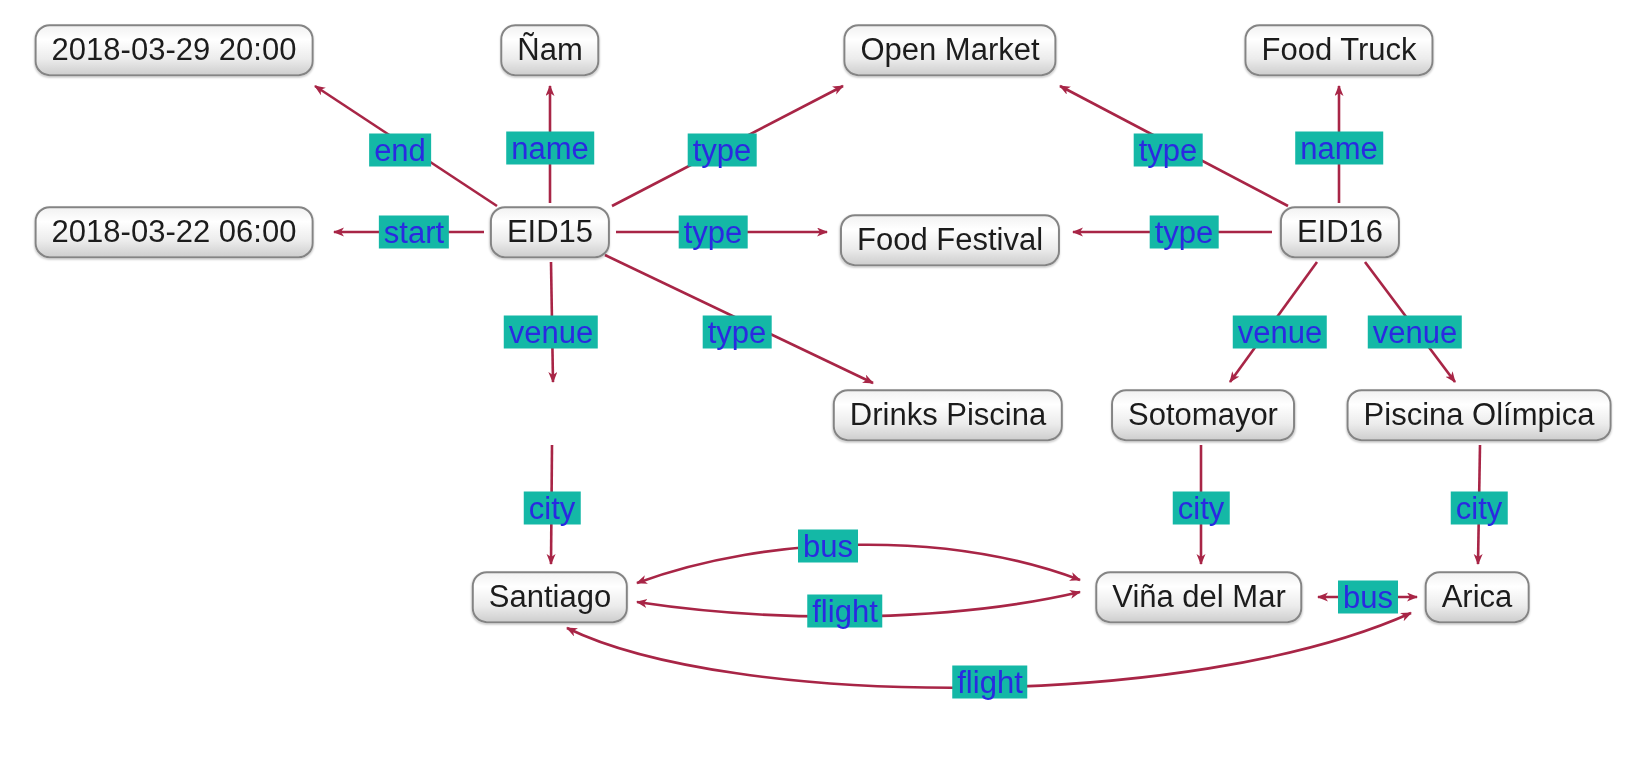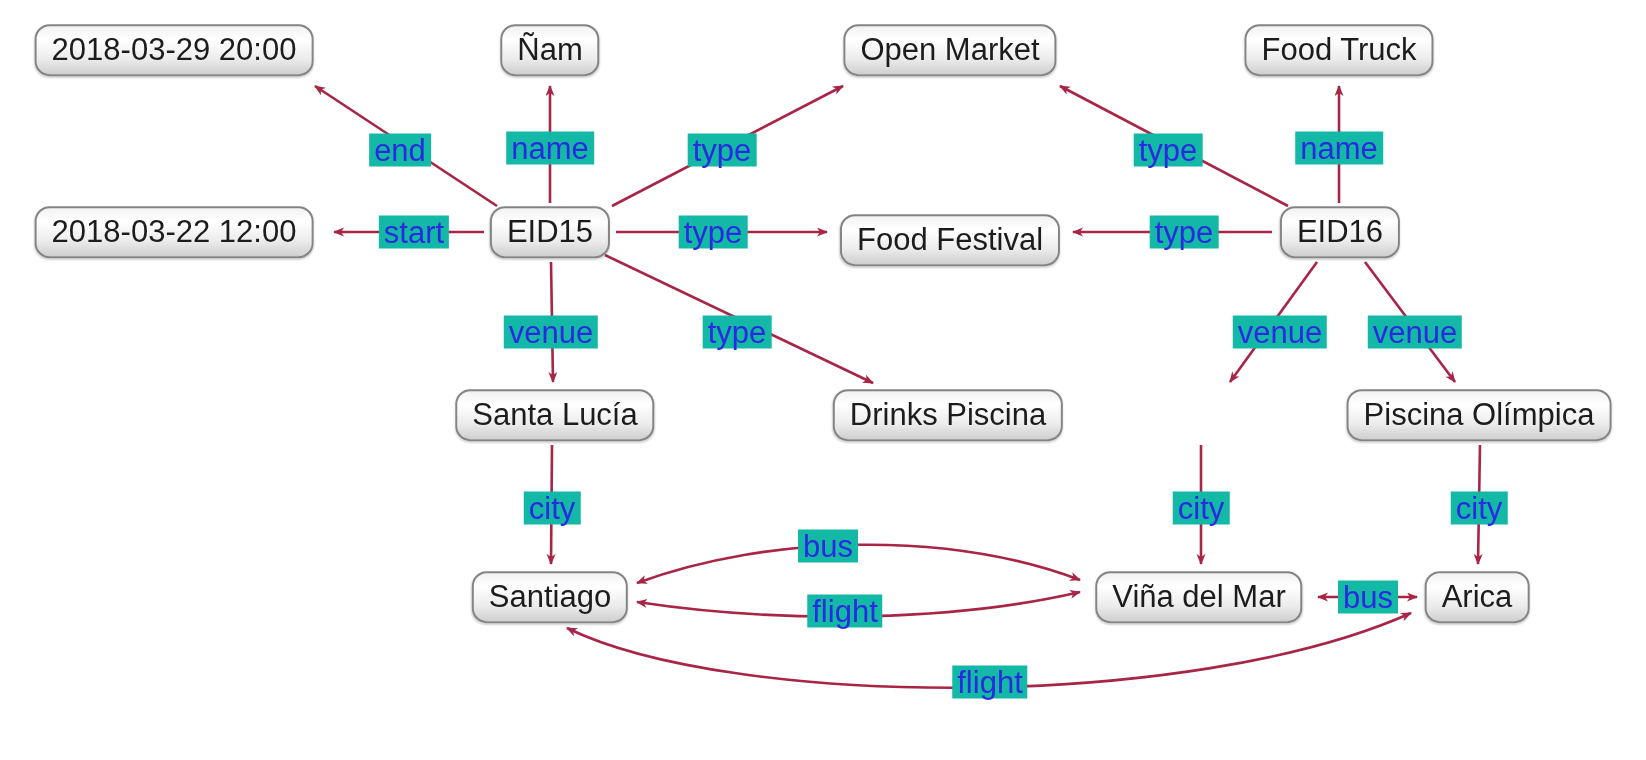--- a/index.html
+++ b/index.html
@@ -49,26 +49,26 @@
     <path class="edge" d="M 637 583 C 770 534, 950 531, 1080 580" marker-start="url(#ah)" marker-end="url(#ah)"></path>
     <path class="edge" d="M 637 602 C 790 625, 960 620, 1080 592" marker-start="url(#ah)" marker-end="url(#ah)"></path>
     <path class="edge" d="M 1318 597 L 1417 597" marker-start="url(#ah)" marker-end="url(#ah)"></path>
     <path class="edge" d="M 567 628 C 730 708, 1190 712, 1411 613" marker-start="url(#ah)" marker-end="url(#ah)"></path>
   </svg>
 
   <div class="node" style="left:174px;top:50px"><span>2018-03-29 20:00</span></div>
   <div class="node" style="left:550px;top:50px"><span>Ñam</span></div>
   <div class="node" style="left:950px;top:50px"><span>Open Market</span></div>
   <div class="node" style="left:1339px;top:50px"><span>Food Truck</span></div>
-  <div class="node" style="left:174px;top:232px"><span>2018-03-22 12:00</span></div>
+  <div class="node" style="left:174px;top:232px"><span>2018-03-22 06:00</span></div>
   <div class="node" style="left:550px;top:232px"><span>EID15</span></div>
   <div class="node" style="left:950px;top:240px"><span>Food Festival</span></div>
   <div class="node" style="left:1340px;top:232px"><span>EID16</span></div>
-  <div class="node" style="left:555px;top:415px"><span>Santa Lucía</span></div>
   <div class="node" style="left:948px;top:415px"><span>Drinks Piscina</span></div>
+  <div class="node" style="left:1203px;top:415px"><span>Sotomayor</span></div>
   <div class="node" style="left:1479px;top:415px"><span>Piscina Olímpica</span></div>
   <div class="node" style="left:550px;top:597px"><span>Santiago</span></div>
   <div class="node" style="left:1199px;top:597px"><span>Viña del Mar</span></div>
   <div class="node" style="left:1477px;top:597px"><span>Arica</span></div>
 
   <div class="elabel" style="left:400px;top:150px">end</div>
   <div class="elabel" style="left:550px;top:148px">name</div>
   <div class="elabel" style="left:722px;top:150px">type</div>
   <div class="elabel" style="left:414px;top:232px">start</div>
   <div class="elabel" style="left:713px;top:232px">type</div>

